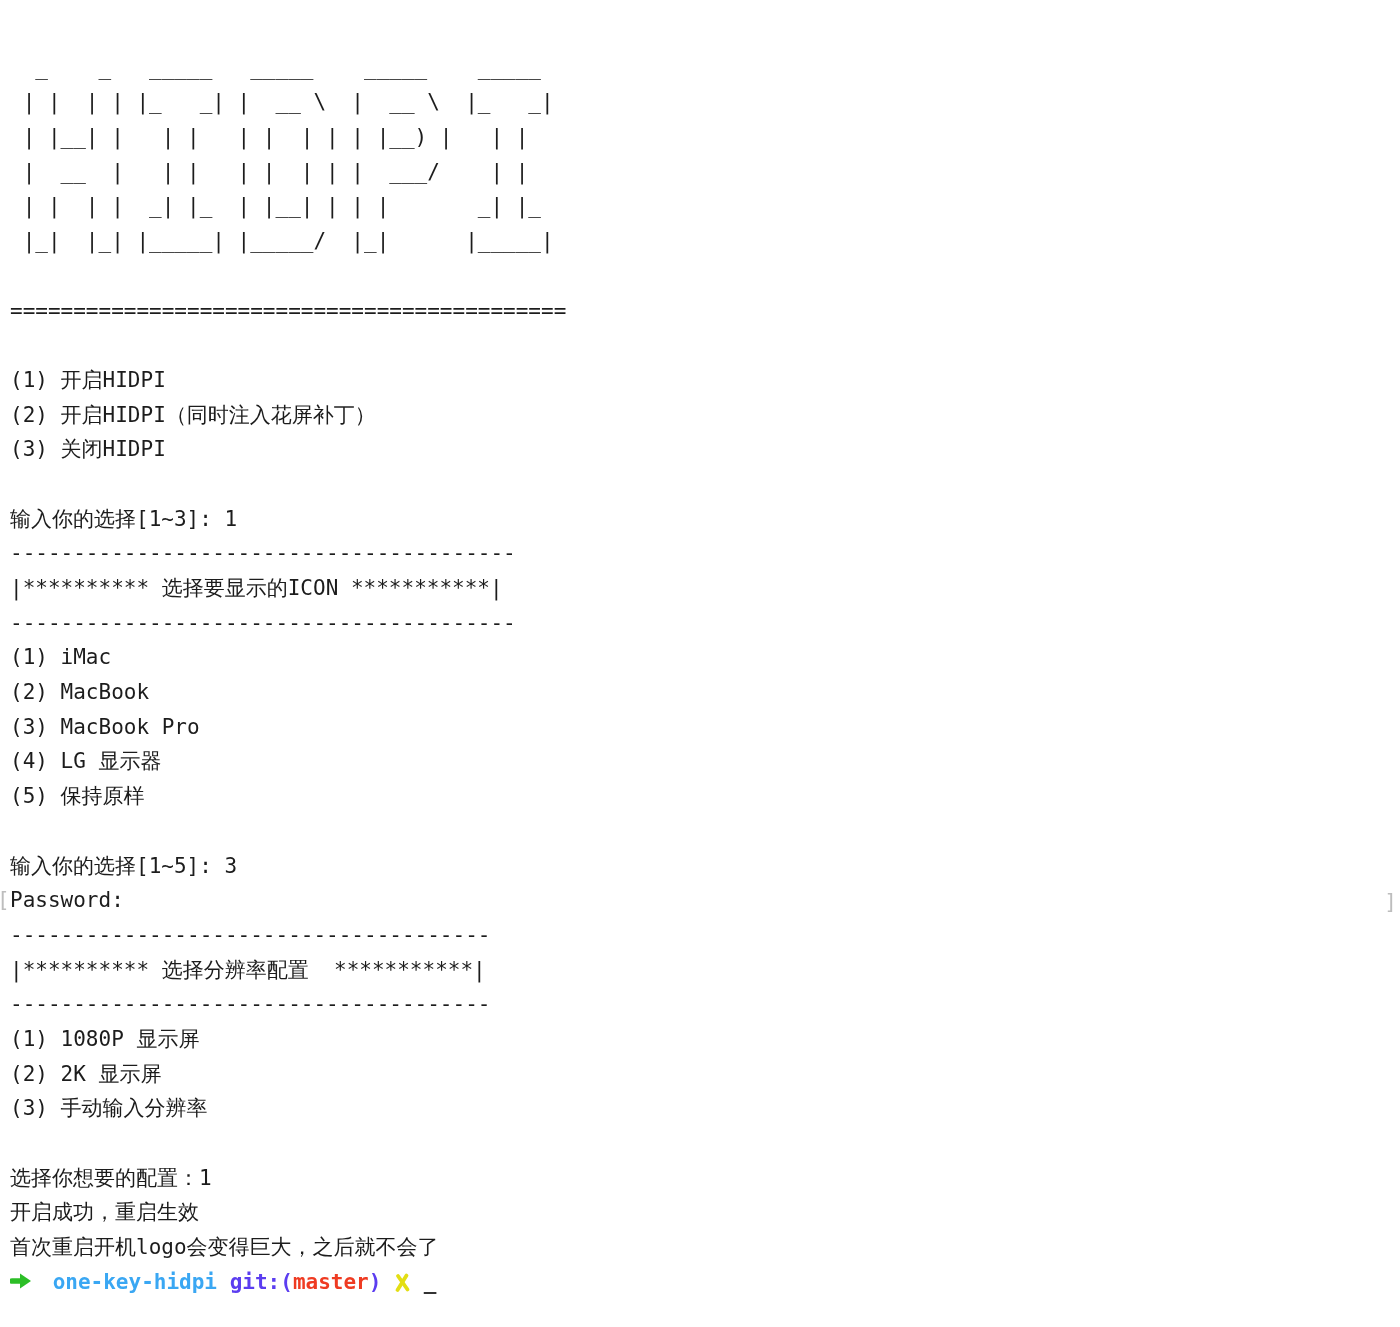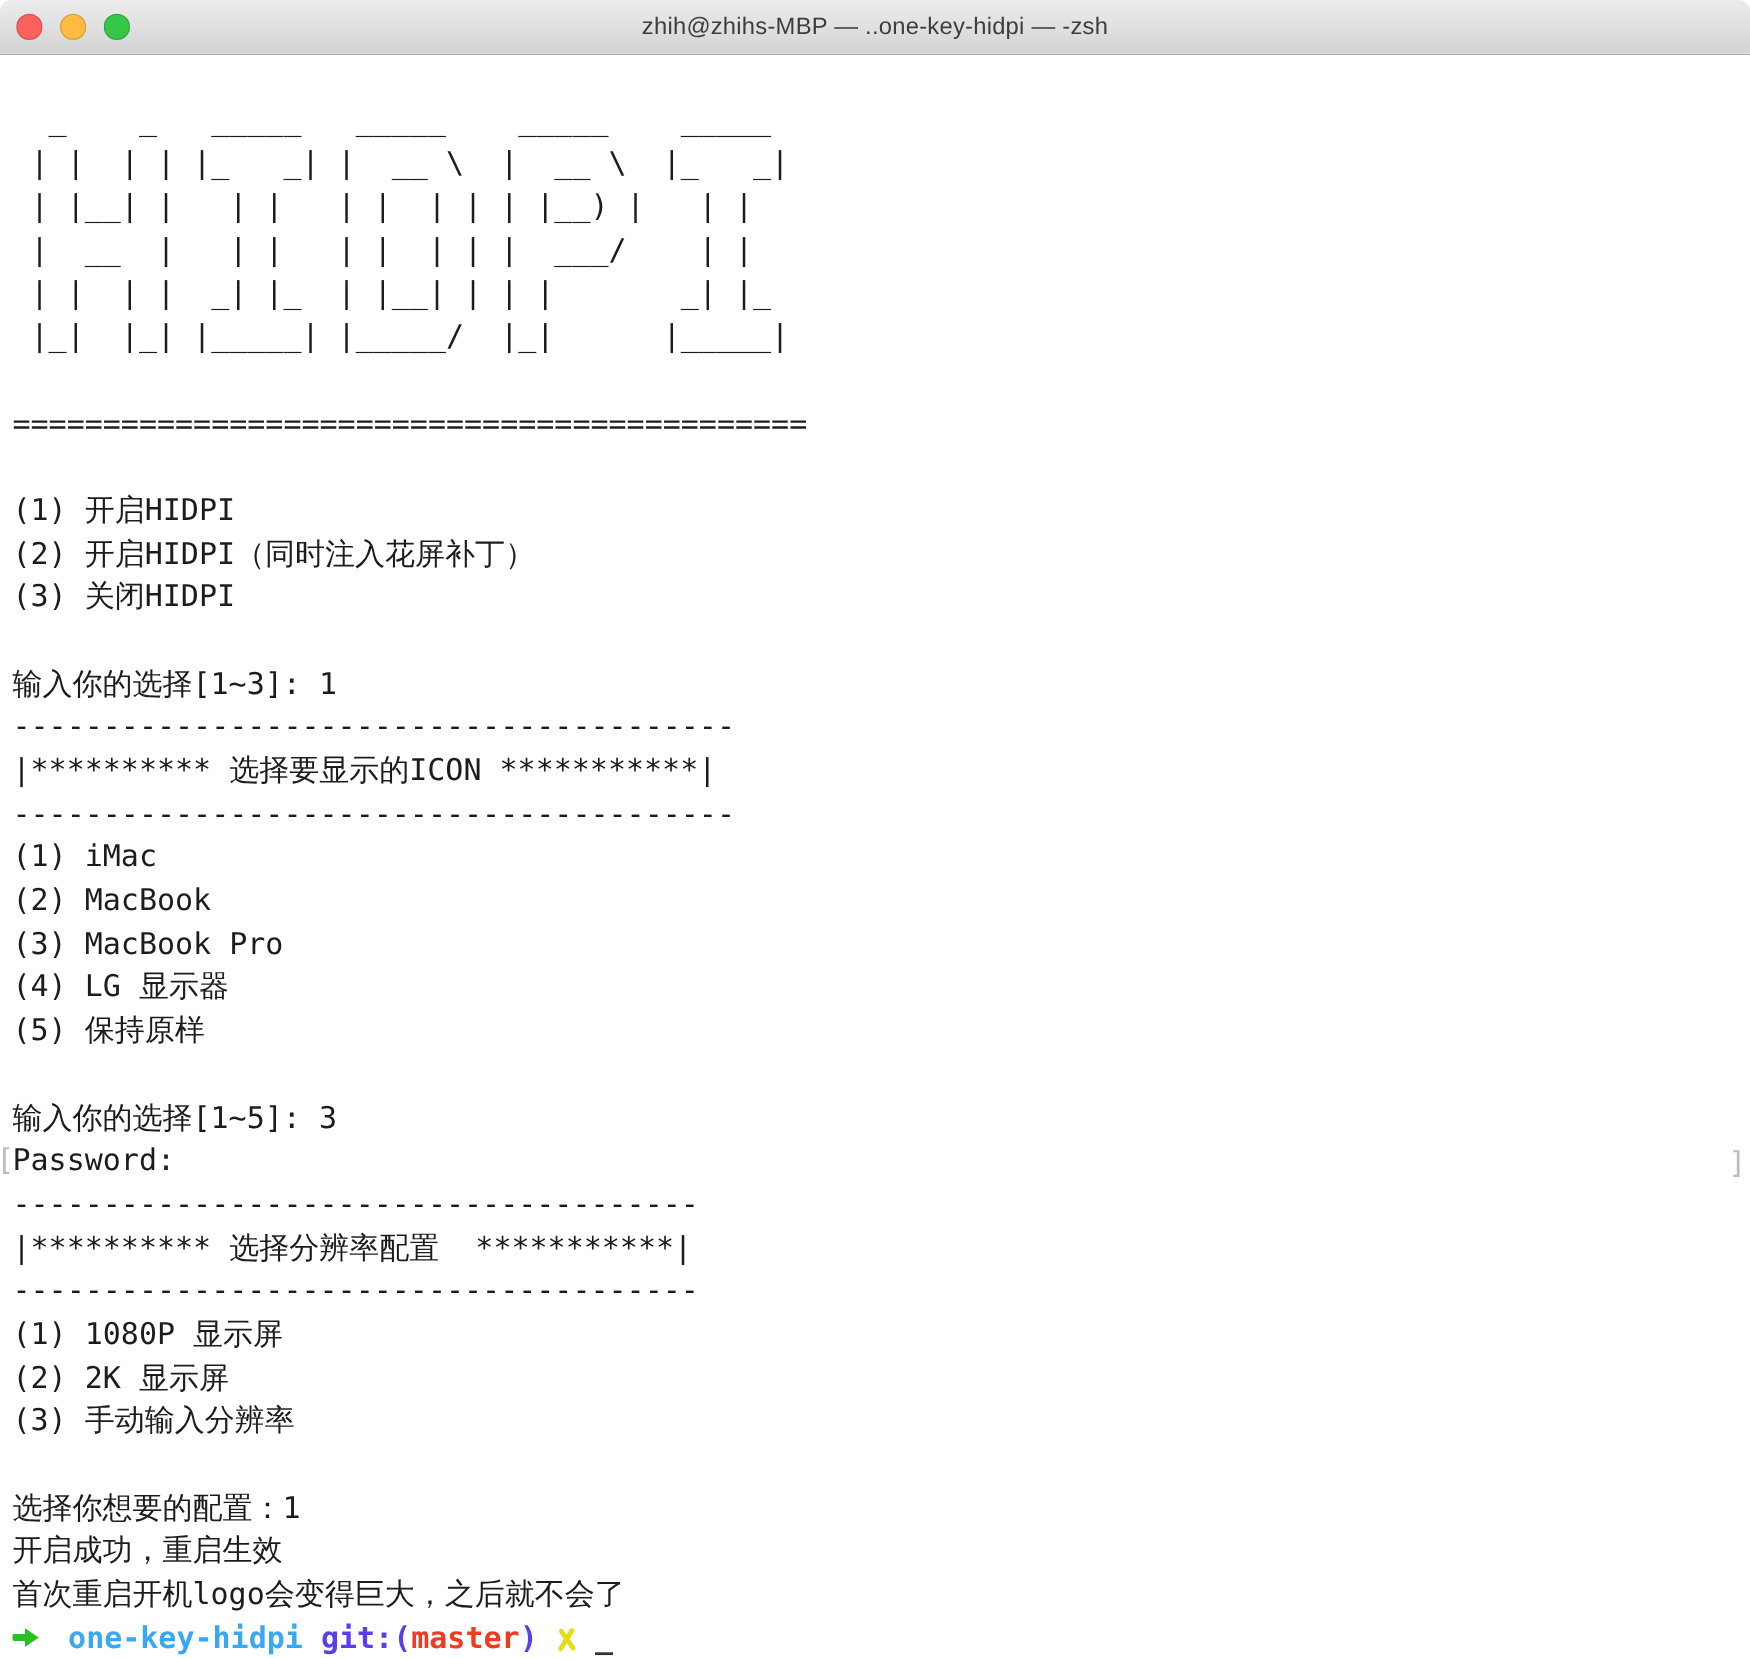--- a/index.html
+++ b/index.html
@@ -30,45 +30,37 @@
     display: flex; align-items: center; gap: 14px;
   }
   .light {
     width: 21px; height: 21px; border-radius: 50%;
     border: 1px solid rgba(0,0,0,0.15);
     display: inline-block; cursor: default;
   }
   .terminal {
     flex: 1 1 auto;
     background: #ffffff;
-    padding: 0 0 0 10px;
-    font-size: 24px;
+    padding: 16px 0 0 10px;
+    font-size: 21px;
     line-height: 34.68px;
     white-space: pre;
     color: #1c1c1c;
     overflow: hidden;
   }
   .tline { min-height: 34.68px; position: relative; }
   .icon { display: inline-block; }
   .icon-arrow { margin-right: 6px; }
   .secure-l { position: absolute; left: -13px; top: 0; }
   .secure-r { position: absolute; right: 3px; top: 2px; }
 </style>
 </head>
 <body>
 
 <div class="window">
-  <div class="titlebar">
-    <div class="lights">
-        <span class="light" style="background: rgb(252, 97, 93);"></span>
-        <span class="light" style="background: rgb(253, 188, 64);"></span>
-        <span class="light" style="background: rgb(52, 199, 73);"></span>
-      </div>
-    <div class="title">zhih@zhihs-MBP — ..one-key-hidpi — -zsh</div>
-  </div>
   <div class="terminal"><div class="tline">&nbsp;</div><div class="tline banner"><span style="color: rgb(28, 28, 28);">  _    _   _____   _____    _____    _____ </span></div><div class="tline banner"><span style="color: rgb(28, 28, 28);"> | |  | | |_   _| |  __ \  |  __ \  |_   _|</span></div><div class="tline banner"><span style="color: rgb(28, 28, 28);"> | |__| |   | |   | |  | | | |__) |   | |  </span></div><div class="tline banner"><span style="color: rgb(28, 28, 28);"> |  __  |   | |   | |  | | |  ___/    | |  </span></div><div class="tline banner"><span style="color: rgb(28, 28, 28);"> | |  | |  _| |_  | |__| | | |       _| |_ </span></div><div class="tline banner"><span style="color: rgb(28, 28, 28);"> |_|  |_| |_____| |_____/  |_|      |_____|</span></div><div class="tline">&nbsp;</div><div class="tline"><span style="color: rgb(28, 28, 28);">============================================</span></div><div class="tline">&nbsp;</div><div class="tline"><span style="color: rgb(28, 28, 28);">(1) 开启HIDPI</span></div><div class="tline"><span style="color: rgb(28, 28, 28);">(2) 开启HIDPI（同时注入花屏补丁）</span></div><div class="tline"><span style="color: rgb(28, 28, 28);">(3) 关闭HIDPI</span></div><div class="tline">&nbsp;</div><div class="tline"><span style="color: rgb(28, 28, 28);">输入你的选择[1~3]: 1</span></div><div class="tline"><span style="color: rgb(28, 28, 28);">----------------------------------------</span></div><div class="tline"><span style="color: rgb(28, 28, 28);">|********** 选择要显示的ICON ***********|</span></div><div class="tline"><span style="color: rgb(28, 28, 28);">----------------------------------------</span></div><div class="tline"><span style="color: rgb(28, 28, 28);">(1) iMac</span></div><div class="tline"><span style="color: rgb(28, 28, 28);">(2) MacBook</span></div><div class="tline"><span style="color: rgb(28, 28, 28);">(3) MacBook Pro</span></div><div class="tline"><span style="color: rgb(28, 28, 28);">(4) LG 显示器</span></div><div class="tline"><span style="color: rgb(28, 28, 28);">(5) 保持原样</span></div><div class="tline">&nbsp;</div><div class="tline"><span style="color: rgb(28, 28, 28);">输入你的选择[1~5]: 3</span></div><div class="tline"><span style="color: rgb(28, 28, 28);">Password:</span><span class="secure-l" style="color: rgb(189, 189, 189);">[</span><span class="secure-r" style="color: rgb(189, 189, 189);">]</span></div><div class="tline"><span style="color: rgb(28, 28, 28);">--------------------------------------</span></div><div class="tline"><span style="color: rgb(28, 28, 28);">|********** 选择分辨率配置  ***********|</span></div><div class="tline"><span style="color: rgb(28, 28, 28);">--------------------------------------</span></div><div class="tline"><span style="color: rgb(28, 28, 28);">(1) 1080P 显示屏</span></div><div class="tline"><span style="color: rgb(28, 28, 28);">(2) 2K 显示屏</span></div><div class="tline"><span style="color: rgb(28, 28, 28);">(3) 手动输入分辨率</span></div><div class="tline">&nbsp;</div><div class="tline"><span style="color: rgb(28, 28, 28);">选择你想要的配置：1</span></div><div class="tline"><span style="color: rgb(28, 28, 28);">开启成功，重启生效</span></div><div class="tline"><span style="color: rgb(28, 28, 28);">首次重启开机logo会变得巨大，之后就不会了</span></div><div class="tline" style="font-weight: bold;"><span class="icon icon-arrow"><svg width="24" height="20" viewBox="0 0 24 20" style="vertical-align:-2px">
             <path d="M2 10 L11 10" stroke="#2cbe27" stroke-width="5.6" stroke-linecap="round" fill="none"></path>
             <path d="M10 2.5 L21 10 L10 17.5 Z" fill="#2cbe27"></path>
           </svg></span><span style="color: rgb(28, 28, 28);"> </span><span style="color: rgb(58, 167, 243);">one-key-hidpi</span><span style="color: rgb(28, 28, 28);"> </span><span style="color: rgb(91, 61, 240);">git:(</span><span style="color: rgb(239, 59, 34);">master</span><span style="color: rgb(91, 61, 240);">)</span><span style="color: rgb(28, 28, 28);"> </span><span class="icon"><svg width="17" height="22" viewBox="0 0 17 22" style="vertical-align:-4px">
             <path d="M4 5 L13.5 18.5" stroke="#e3de14" stroke-width="3.8" stroke-linecap="round" fill="none"></path>
             <path d="M12.5 4.5 L3.5 19" stroke="#e3de14" stroke-width="3.8" stroke-linecap="round" fill="none"></path>
           </svg></span><span style="color: rgb(28, 28, 28);"> </span><span style="color: rgb(51, 51, 51);">_</span></div></div>
 </div>
 
 </body></html>

